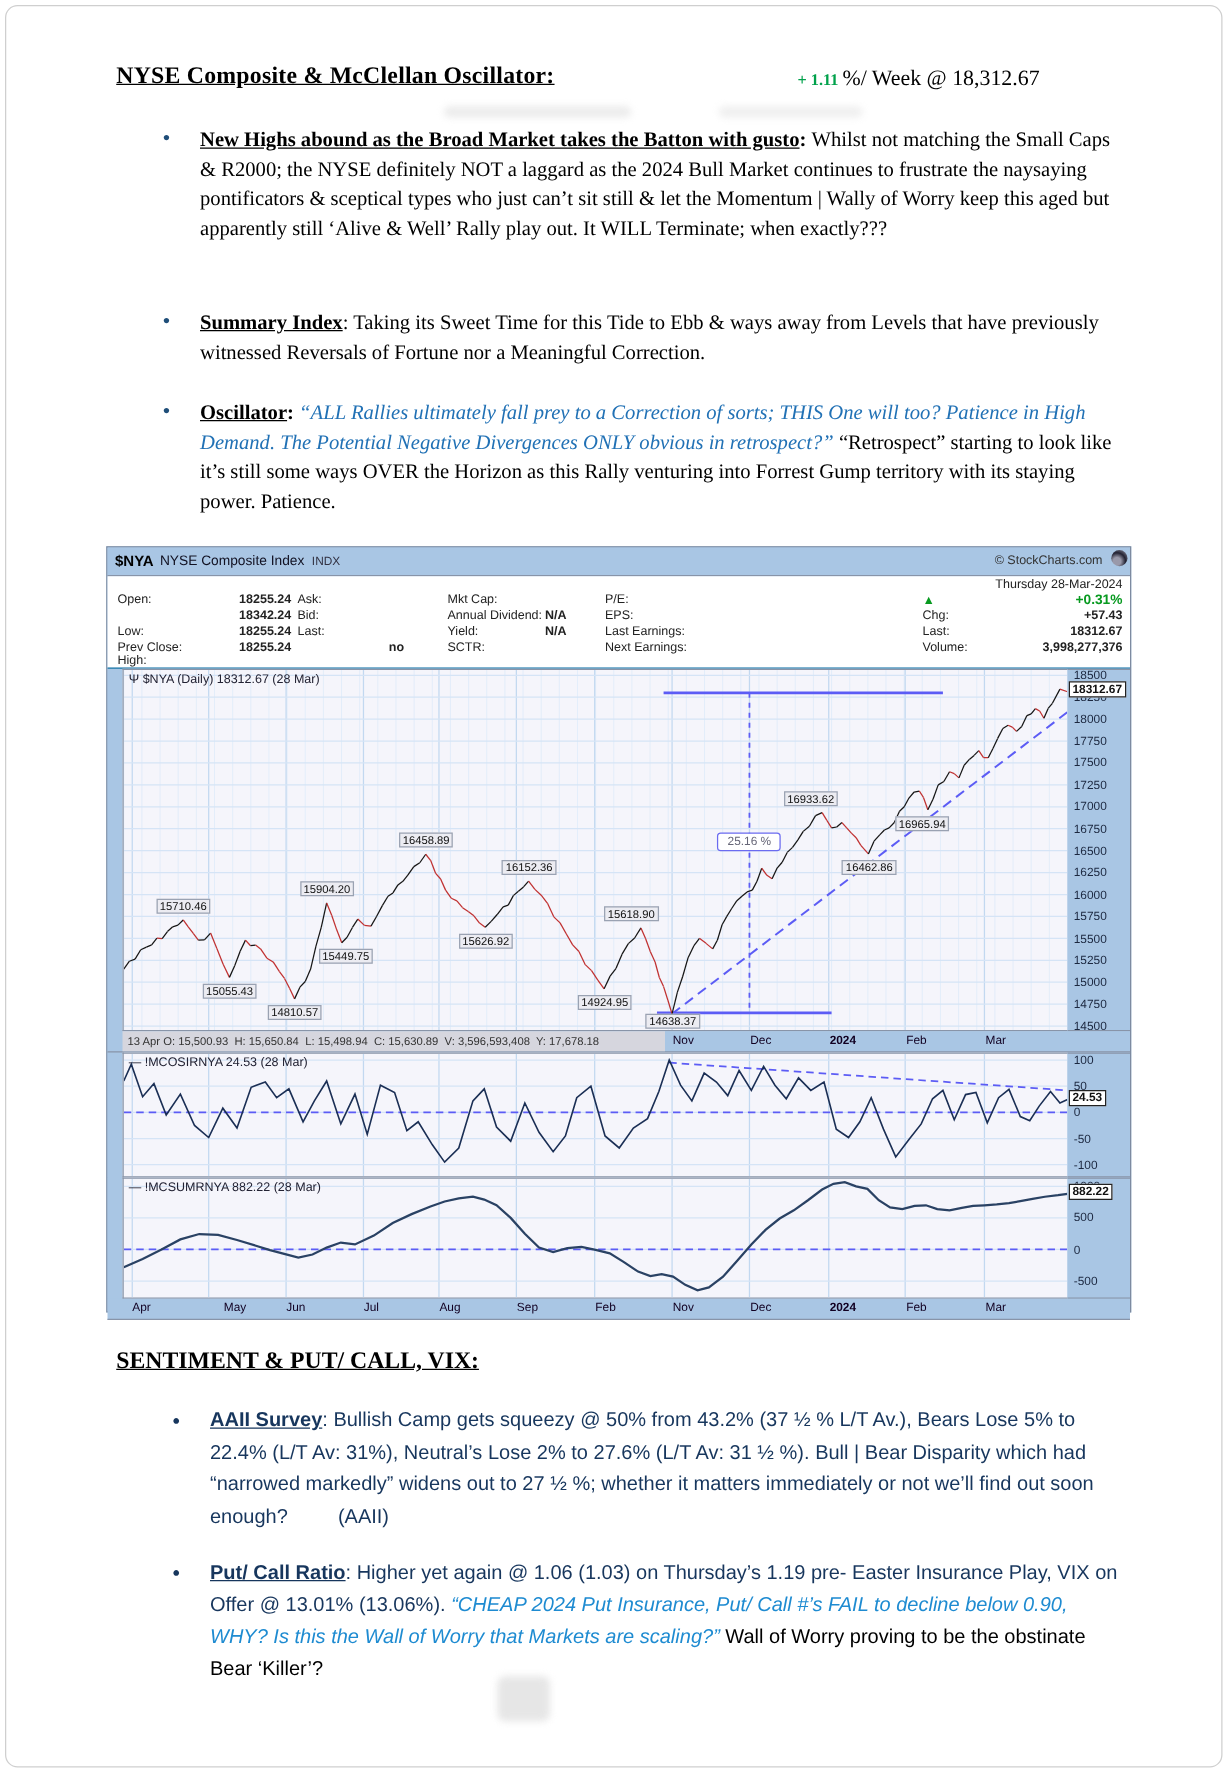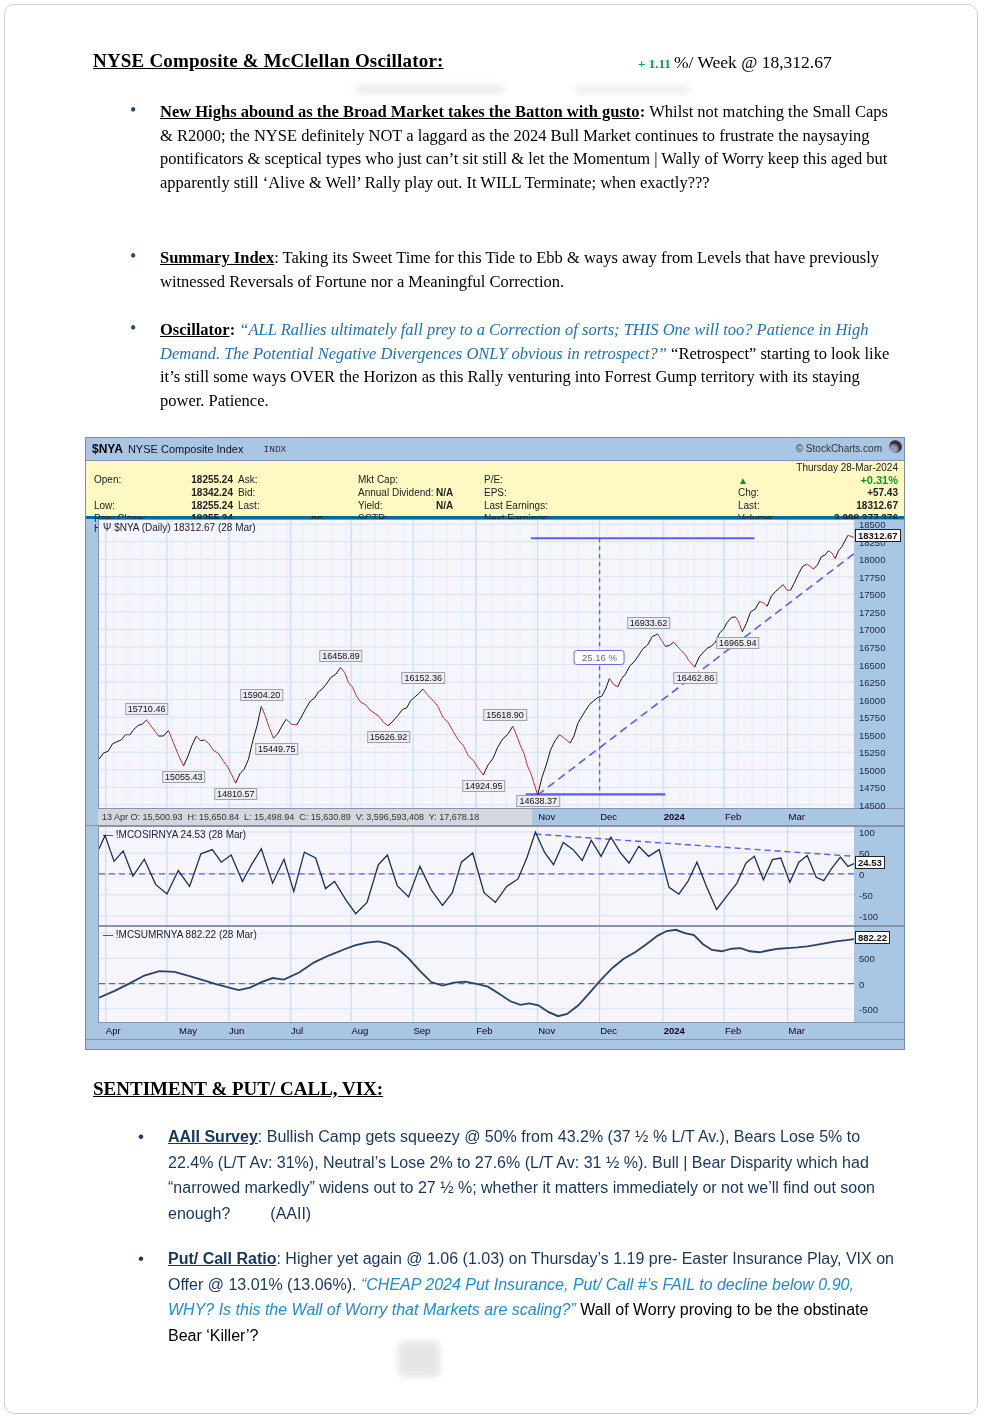--- a/index.html
+++ b/index.html
@@ -30,25 +30,25 @@
   .nbullet::before { content:"•"; position:absolute; left:6px; top:0px; color:#17365d; font-size:17px; }
   .smudge { position:absolute; background:#dcdcdc; border-radius:6px; filter:blur(3px); }
   
   .chart { position:absolute; left:85px; top:437px; width:820px; height:613px;
     border:1px solid #7d8aa0; background:#a9c6e4;
     font-family:"Liberation Sans", sans-serif; color:#111; }
   .ch-header { position:relative; height:23px; background:#a9c6e4; display:flex;
     align-items:center; padding-left:6px; border-bottom:1px solid #8894a8; }
   .ch-sym { font-weight:bold; font-size:12px; color:#000; }
   .ch-name { font-size:11px; margin-left:5px; color:#112; }
-  .ch-exch { font-size:9.5px; margin-left:20px; color:#334;font-family:Liberation Mono, monospace; }
+  .ch-exch { font-size:9.5px; margin-left:6px; color:#334; }
   .ch-copy { position:absolute; right:22px; top:5px; font-size:10px; color:#333; }
   .curl { position:absolute; right:2px; top:2px; width:13px; height:13px; border-radius:50%;
     background:radial-gradient(circle at 35% 70%, #99a 25%, #223 55%, #667 80%); }
-  .ch-info { position:relative; height:58px; background:#fef9c3; border-bottom:3px solid #0369a1;
+  .ch-info { position:relative; height:74px; background:#ffffff; border-bottom:1px solid #0369a1;
     font-size:10px; color:#222; }
   .ch-info .il { position:absolute; white-space:nowrap; }
   .ch-info .iv { position:absolute; font-weight:bold; white-space:nowrap; }
   .info-date { position:absolute; right:6px; top:1px; font-size:10px; color:#222; }
   .info-tri { position:absolute; left:652px; top:14px; color:#089a20; font-size:10px; }
   .info-pct { position:absolute; right:6px; top:13px; color:#089a20; font-weight:bold; font-size:11px; }
   .irow-l { position:absolute; left:652px; white-space:nowrap; }
   .irow-v { position:absolute; right:6px; font-weight:bold; white-space:nowrap; }
   .ch-row { display:flex; }
   .lmargin { width:12px; background:#a9c6e4; }

